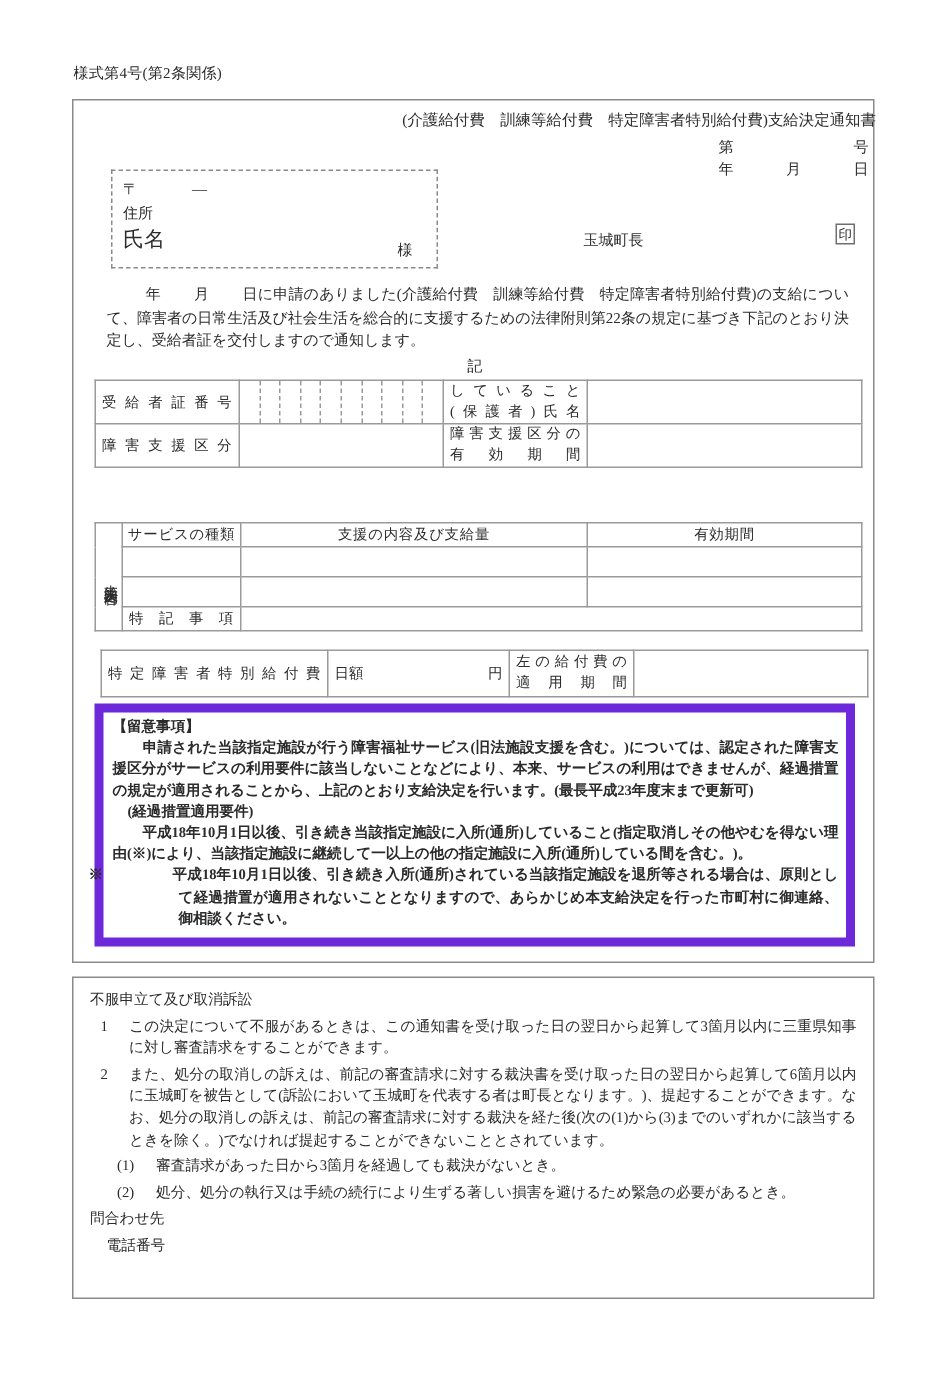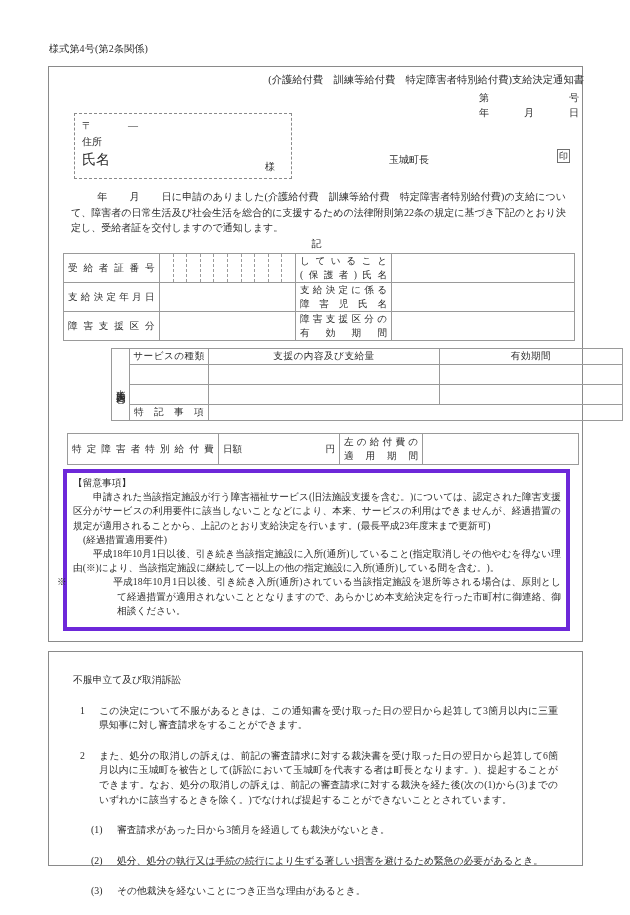--- a/index.html
+++ b/index.html
@@ -179,21 +179,21 @@
     height: 28px;
   }
   .numcells div {
     flex: 1 1 0;
     border-right: 1px dashed #9a9a9a;
     height: 100%;
     box-sizing: border-box;
   }
   .numcells div:last-child { border-right: none; }
 
-  .tbl-mid { left: 14px; top: 281px; width: 507px; margin-left: 48px; }
+  .tbl-mid { left: 14px; top: 281px; width: 507px; }
   .tbl-mid .v1 { width: 17px; }
   .tbl-mid .v2 { width: 78px; }
   .tbl-mid .v3 { width: 230px; text-align: center; }
   .tbl-mid .v4 { width: 182px; }
   .vlabel {
     writing-mode: vertical-rl;
     text-orientation: upright;
     letter-spacing: 1px;
     line-height: 17px;
     text-align: center;
@@ -206,44 +206,45 @@
   .tbl-pay .p1 { width: 150px; }
   .tbl-pay .p2 { width: 120px; }
   .tbl-pay .p3 { width: 82px; }
   .tbl-pay .p4 { width: 155px; }
 
   
   .notes {
     position: absolute;
     left: 14px; top: 402px;
     width: 507px; height: 162px;
-    border: 4px solid #6d28d9;
+    border: 6px solid #6d28d9;
     box-sizing: border-box;
     padding: 3px 5px 0 6px;
     font-size: 9.7px;
     line-height: 14.2px;
+    font-weight: bold;
   }
   .notes p { margin: 0; text-align: justify; text-justify: inter-ideograph; }
   .ind1 { display: inline-block; width: 20px; }
   .ind2 { display: inline-block; width: 10px; }
   .hang2 { padding-left: 44px; text-indent: -30px; }
   .kome { display: inline-block; width: 26px; }
 
   
   .appeal-frame {
     position: absolute;
     left: 48px; top: 651px;
     width: 535px; height: 215px;
     border: 1px solid #8a8a8a;
     box-sizing: border-box;
     padding: 5px 8px 0 8px;
     font-size: 9.8px;
     line-height: 14.6px;
   }
-  .appeal-frame p { margin: 16px; text-align: justify; text-justify: inter-ideograph; }
+  .appeal-frame p { margin: 3px; text-align: justify; text-justify: inter-ideograph; }
   .a-head { }
   .a-item { padding-left: 26px; text-indent: -19px; }
   .a-item .num { display: inline-block; width: 19px; text-indent: 0; }
   .a-sub { padding-left: 44px; text-indent: -26px; }
   .a-sub .pnum { display: inline-block; width: 26px; text-indent: 0; }
   .contact-head { margin-top: 0; }
   .contact-row { padding-left: 14px; display: flex; }
   .contact-row .office { width: 210px; }
 </style>
 </head>
@@ -304,31 +305,20 @@
           </div>
         </td>
         <td class="c3 lbl2">
           <span class="j">していること</span>
           <span class="j">(保護者)氏名</span>
         </td>
         <td class="c4"></td>
       </tr>
       <tr>
         <td class="c1">
-          <span class="j lbl">支給決定年月日</span>
-        </td>
-        <td class="c2" style="height:28px"></td>
-        <td class="c3 lbl2">
-          <span class="j">支給決定に係る</span>
-          <span class="j">障害児氏名</span>
-        </td>
-        <td class="c4"></td>
-      </tr>
-      <tr>
-        <td class="c1">
           <span class="j lbl">障害支援区分</span>
         </td>
         <td class="c2" style="height:28px"></td>
         <td class="c3 lbl2">
           <span class="j">障害支援区分の</span>
           <span class="j">有効期間</span>
         </td>
         <td class="c4"></td>
       </tr>
     </tbody>
@@ -393,20 +383,19 @@
     </div>
 
   </div>
 
   <div class="appeal-frame">
     <p class="a-head">不服申立て及び取消訴訟</p>
     <p class="a-item"><span class="num">1</span><span>この決定について不服があるときは、この通知書を受け取った日の翌日から起算して3箇月以内に三重県知事に対し審査請求をすることができます。</span></p>
     <p class="a-item"><span class="num">2</span><span>また、処分の取消しの訴えは、前記の審査請求に対する裁決書を受け取った日の翌日から起算して6箇月以内に玉城町を被告として(訴訟において玉城町を代表する者は町長となります。)、提起することができます。なお、処分の取消しの訴えは、前記の審査請求に対する裁決を経た後(次の(1)から(3)までのいずれかに該当するときを除く。)でなければ提起することができないこととされています。</span></p>
     <p class="a-sub"><span class="pnum">(1)</span><span>審査請求があった日から3箇月を経過しても裁決がないとき。</span></p>
     <p class="a-sub"><span class="pnum">(2)</span><span>処分、処分の執行又は手続の続行により生ずる著しい損害を避けるため緊急の必要があるとき。</span></p>
-    <p class="a-sub"><span class="pnum">(3)</span><span>その他裁決を経ないことにつき正当な理由があるとき。</span></p>
     <p class="contact-head">問合わせ先</p>
     <div class="contact-row">
       <span>電話番号</span>
     </div>
   </div>
 
 </div>
 
 </body></html>

